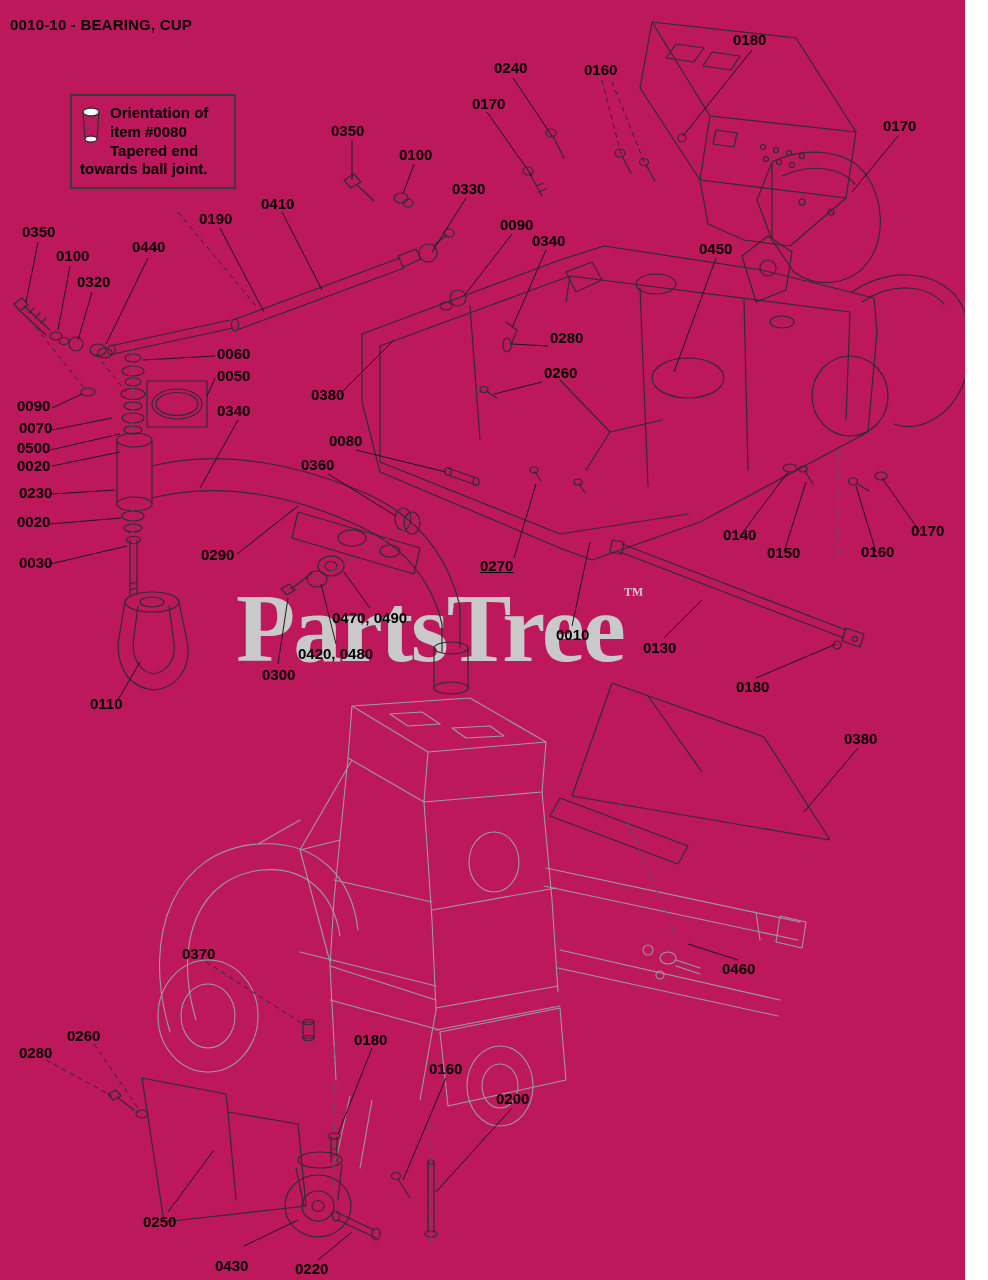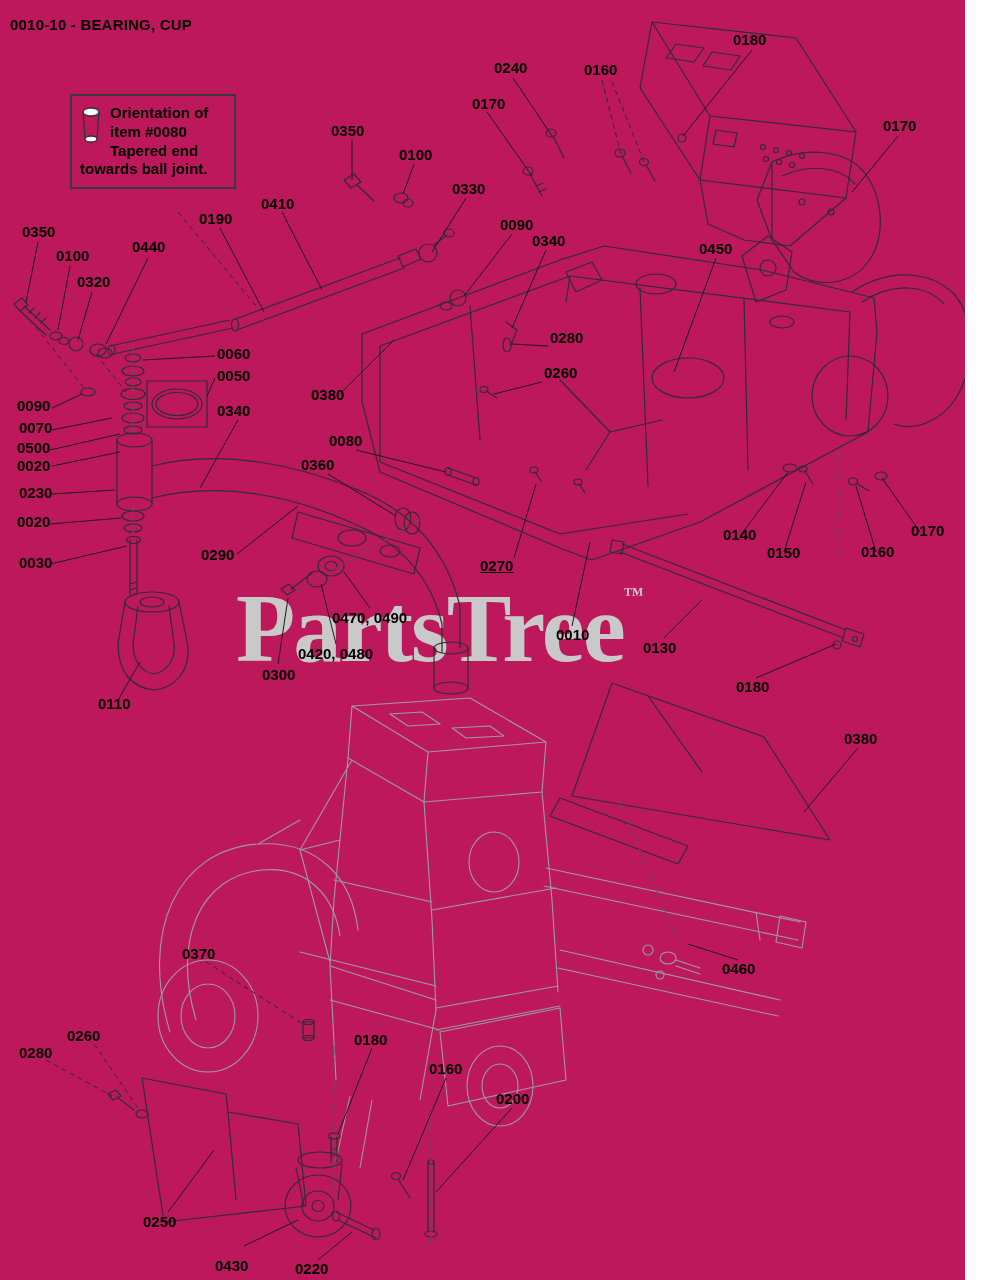--- a/index.html
+++ b/index.html
@@ -308,21 +308,21 @@
       <div class="part-label" style="left: 19px; top: 555px;">0030</div>
       <div class="part-label" style="left: 201px; top: 547px;">0290</div>
       <div class="part-label" style="left: 767px; top: 545px;">0150</div>
       <div class="part-label" style="left: 861px; top: 544px;">0160</div>
       <div class="part-label" style="left: 480px; top: 558px; text-decoration: underline;">0270</div>
       <div class="part-label" style="left: 332px; top: 610px;">0470, 0490</div>
       <div class="part-label" style="left: 556px; top: 627px;">0010</div>
       <div class="part-label" style="left: 643px; top: 640px;">0130</div>
       <div class="part-label" style="left: 298px; top: 646px; text-align: center;">0420, 0480</div>
       <div class="part-label" style="left: 262px; top: 667px;">0300</div>
-      <div class="part-label" style="left: 98px; top: 696px; text-align: center;">0110</div>
+      <div class="part-label" style="left: 90px; top: 696px; text-align: center;">0110</div>
       <div class="part-label" style="left: 736px; top: 679px;">0180</div>
       <div class="part-label" style="left: 844px; top: 731px;">0380</div>
       <div class="part-label" style="left: 182px; top: 946px;">0370</div>
       <div class="part-label" style="left: 722px; top: 961px;">0460</div>
       <div class="part-label" style="left: 67px; top: 1028px;">0260</div>
       <div class="part-label" style="left: 19px; top: 1045px;">0280</div>
       <div class="part-label" style="left: 354px; top: 1032px;">0180</div>
       <div class="part-label" style="left: 429px; top: 1061px;">0160</div>
       <div class="part-label" style="left: 496px; top: 1091px;">0200</div>
       <div class="part-label" style="left: 143px; top: 1214px;">0250</div>

